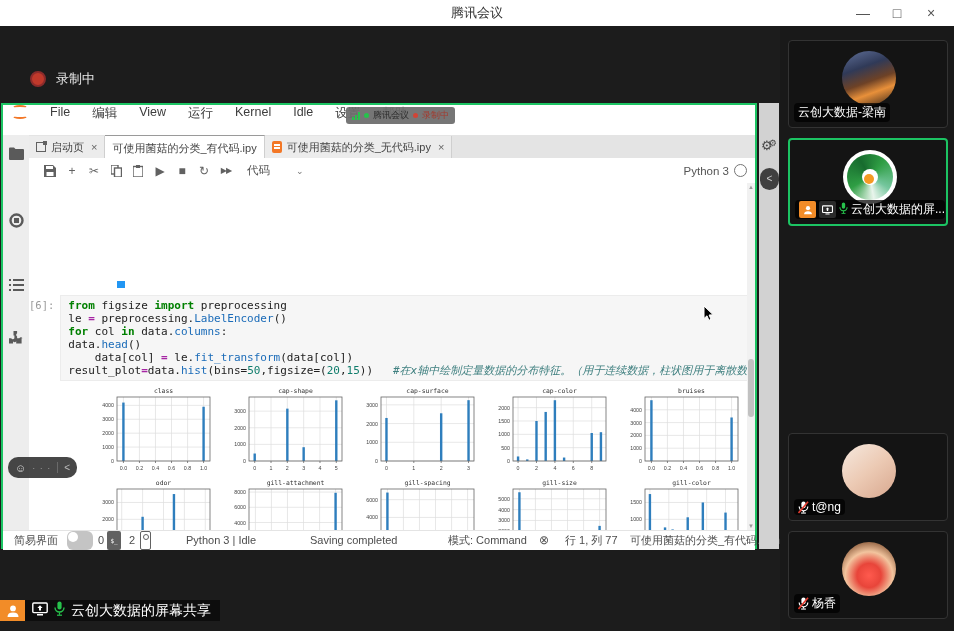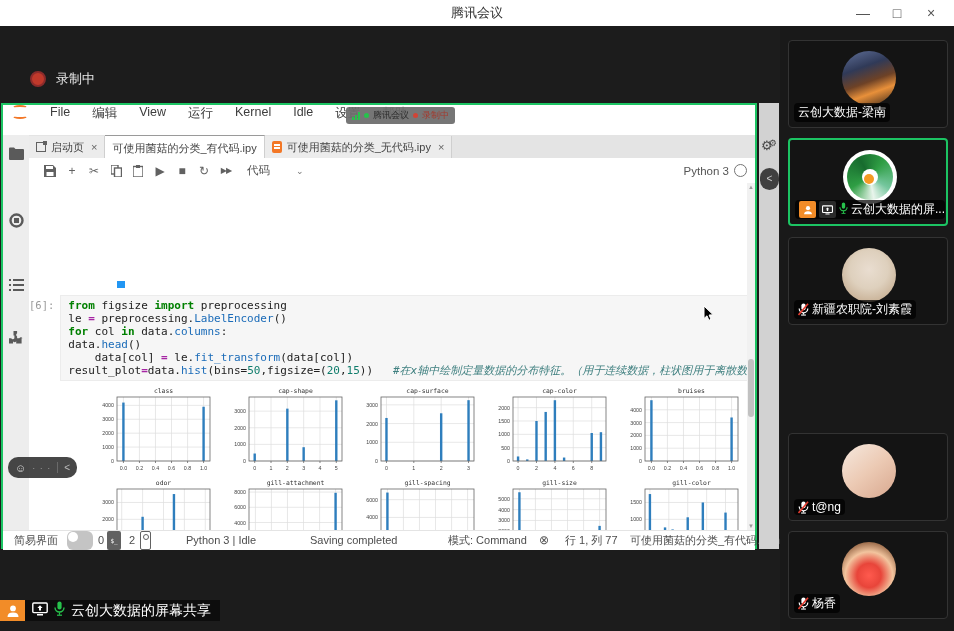--- a/index.html
+++ b/index.html
@@ -677,33 +677,20 @@
         </span>
         <span><svg width="9" height="12" viewBox="0 0 11 15">
             <rect x="3.4" y="0.5" width="4.2" height="8" rx="2.1" fill="#27c24c"></rect>
             <path d="M1 6.5 a4.5 4.5 0 0 0 9 0" fill="none" stroke="#27c24c" stroke-width="1.4"></path>
             <rect x="4.9" y="11.4" width="1.2" height="2.4" fill="#27c24c"></rect>
             <rect x="3" y="13.6" width="5" height="1.2" fill="#27c24c"></rect>
           </svg></span>
         <span>云创大数据的屏...</span>
       </div>
     </div>
-    <div class="tile" style="top: 211px;">
-      <div class="avatar av3"></div>
-      <div class="namebadge">
-        <span class="mutedmic"><svg width="11" height="13" viewBox="0 0 11 13">
-            <rect x="3.4" y="0.5" width="4.2" height="6.8" rx="2.1" fill="#fff"></rect>
-            <path d="M1.2 5.6 a4.3 4.3 0 0 0 8.6 0" fill="none" stroke="#fff" stroke-width="1.2"></path>
-            <rect x="4.9" y="9.9" width="1.2" height="1.6" fill="#fff"></rect>
-            <rect x="3.1" y="11.5" width="4.8" height="1.1" fill="#fff"></rect>
-            <line x1="0.5" y1="12" x2="10" y2="0.8" stroke="#e43d30" stroke-width="1.6"></line>
-          </svg></span>
-        <span>新疆农职院-刘素霞</span>
-      </div>
-    </div>
     <div class="tile" style="top: 407px;">
       <div class="avatar av5"></div>
       <div class="namebadge">
         <span class="mutedmic"><svg width="11" height="13" viewBox="0 0 11 13">
             <rect x="3.4" y="0.5" width="4.2" height="6.8" rx="2.1" fill="#fff"></rect>
             <path d="M1.2 5.6 a4.3 4.3 0 0 0 8.6 0" fill="none" stroke="#fff" stroke-width="1.2"></path>
             <rect x="4.9" y="9.9" width="1.2" height="1.6" fill="#fff"></rect>
             <rect x="3.1" y="11.5" width="4.8" height="1.1" fill="#fff"></rect>
             <line x1="0.5" y1="12" x2="10" y2="0.8" stroke="#e43d30" stroke-width="1.6"></line>
           </svg></span>

